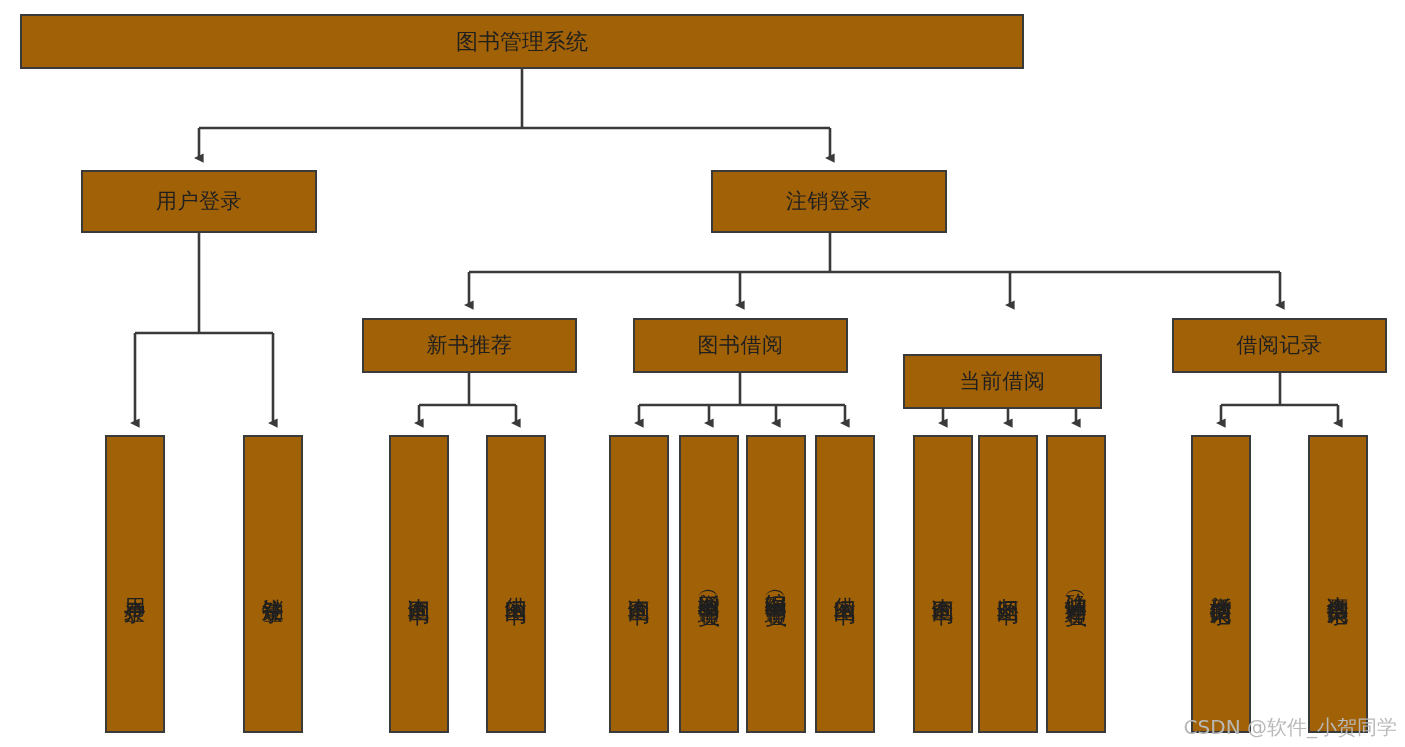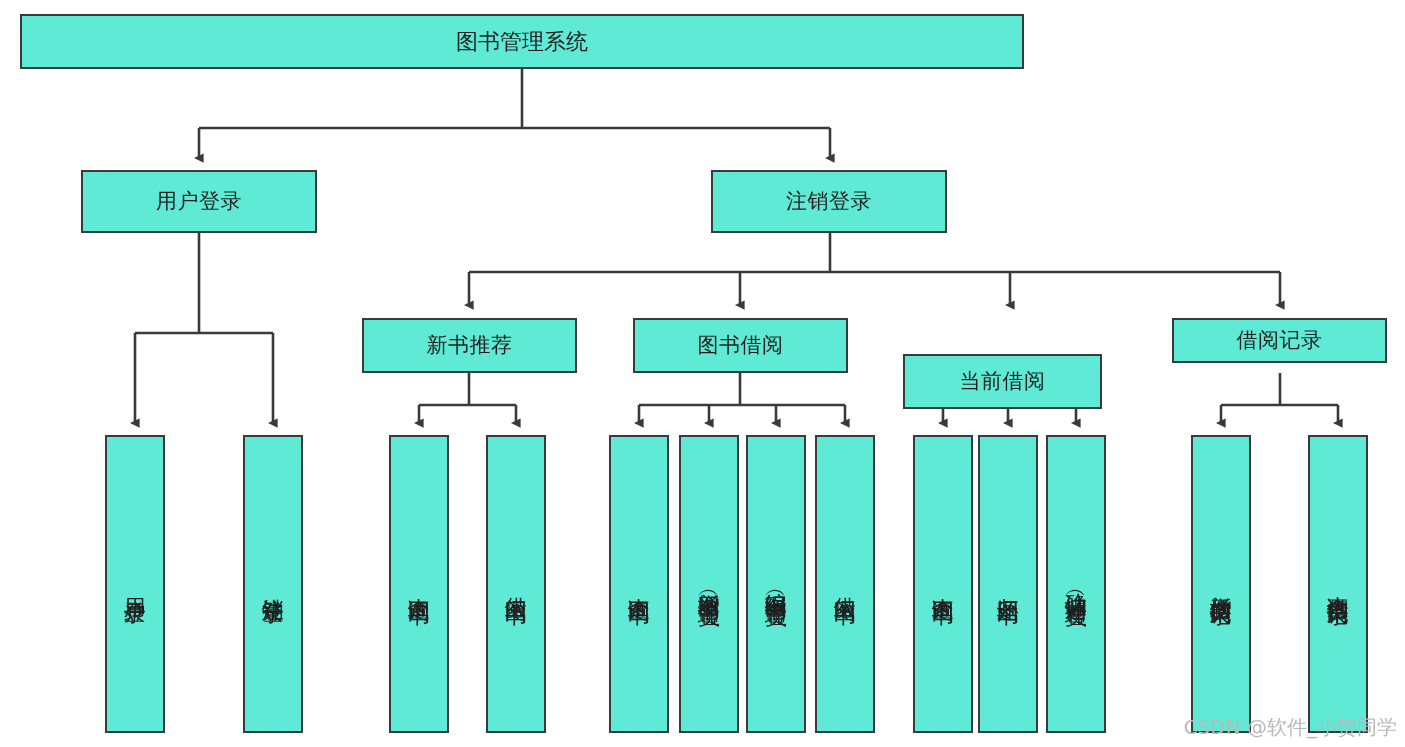--- a/index.html
+++ b/index.html
@@ -16,21 +16,21 @@
   #diagram {
     position: relative;
     width: 1405px;
     height: 747px;
     background: #ffffff;
   }
   .node {
     position: absolute;
     box-sizing: border-box;
     border: 2px solid #3a3a3a;
-    background: #5eead4;
+    background: #a16207;
     display: flex;
     align-items: center;
     justify-content: center;
     color: #1f1f1f;
     z-index: 3;
   }
   .node.h {
     font-size: 21px;
     letter-spacing: 0.5px;
     line-height: 1.2;
@@ -139,21 +139,21 @@
 
   <div class="node h" style="left:362px; top:318px; width:215px; height:55px;">
     <span>新书推荐</span>
   </div>
   <div class="node h" style="left:633px; top:318px; width:215px; height:55px;">
     <span>图书借阅</span>
   </div>
   <div class="node h" style="left:903px; top:318px; width:199px; height:55px;margin-top:36px;">
     <span>当前借阅</span>
   </div>
-  <div class="node h" style="left:1172px; top:318px; width:215px; height:45px;">
+  <div class="node h" style="left:1172px; top:318px; width:215px; height:55px;">
     <span>借阅记录</span>
   </div>
 
   <div class="node leaf" style="left:105px; top:435px; width:60px; height:298px;">
     <span class="vtext">用户登录</span>
   </div>
   <div class="node leaf" style="left:243px; top:435px; width:60px; height:298px;">
     <span class="vtext">注销登录</span>
   </div>
 

